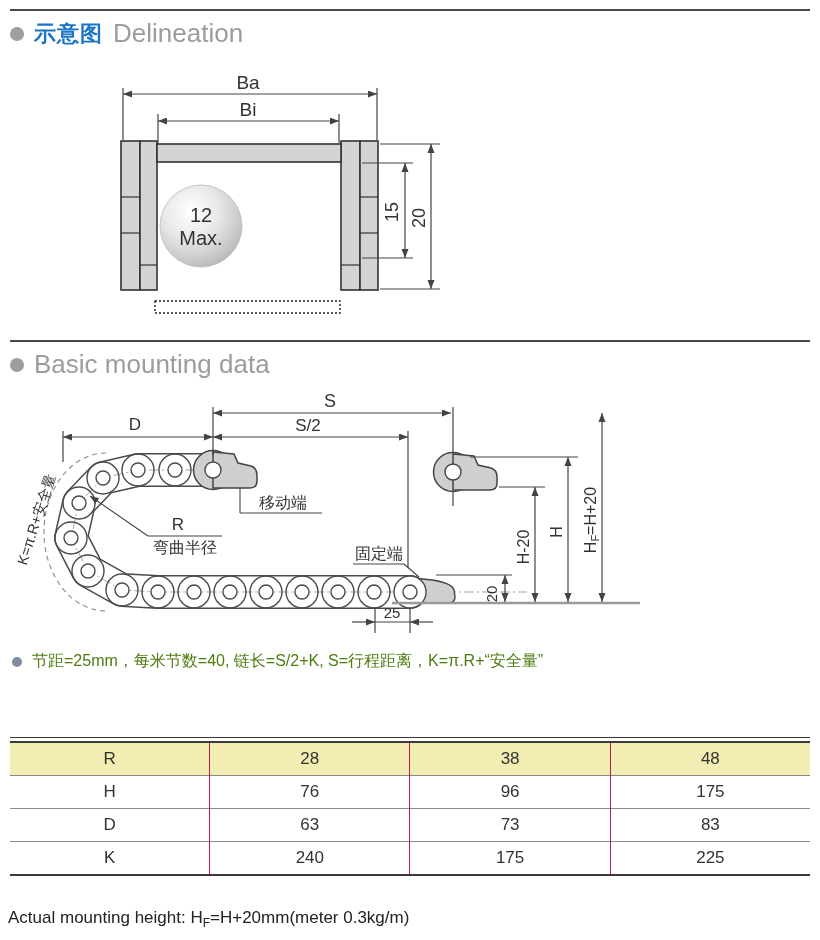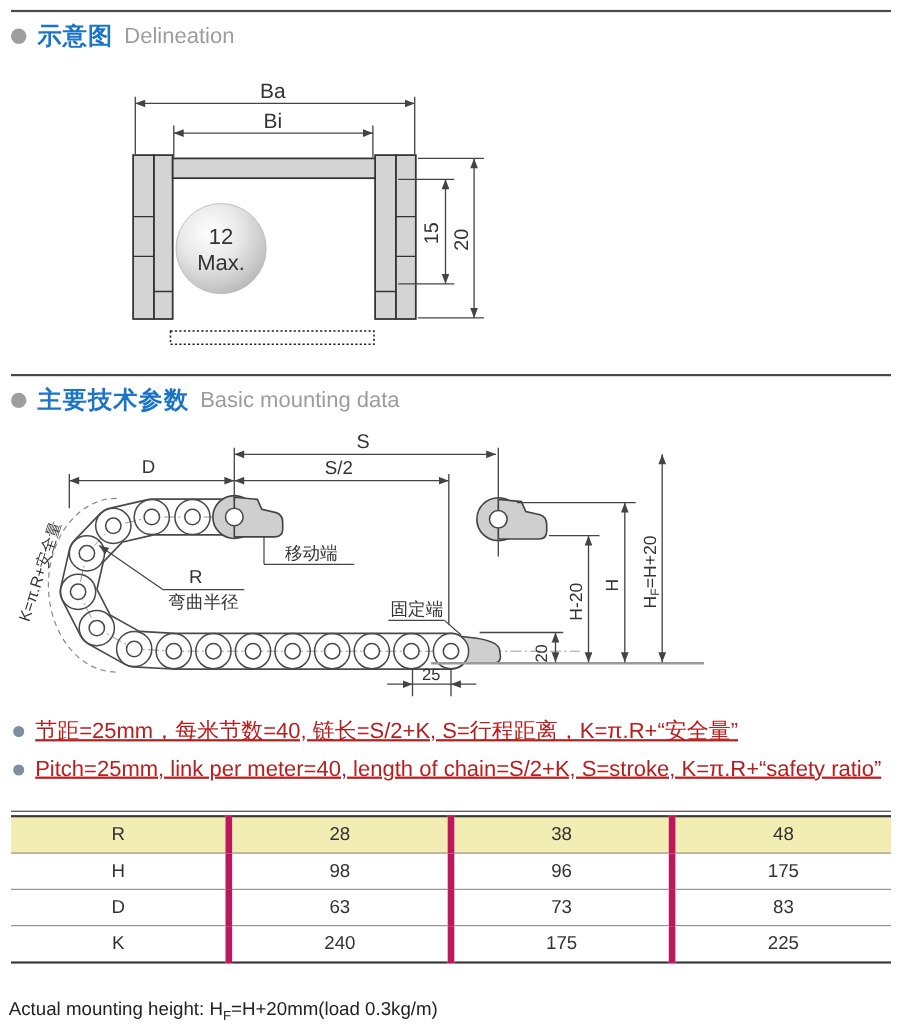--- a/index.html
+++ b/index.html
@@ -2,32 +2,32 @@
 <html><head>
 <meta charset="utf-8">
 <style>
   html,body{margin:0;padding:0;background:#fff;}
   #canvas{position:relative;width:820px;height:940px;background:#fff;overflow:hidden;
           font-family:"Liberation Sans","DejaVu Sans",sans-serif;color:#2a2a2a;}
   .rule{position:absolute;left:10px;width:800px;height:0;border-top:2px solid #4a4a4a;}
   .sec-head{position:absolute;left:10px;display:flex;align-items:center;gap:10px;}
   .sec-bullet{width:14px;height:14px;border-radius:50%;background:#9e9e9e;flex:0 0 auto;}
   .sec-zh{font-size:22px;font-weight:bold;color:#1b74c5;letter-spacing:1px;}
-  .sec-en{font-size:20px;color:#9c9c9c;}
+  .sec-en{font-size:26px;color:#9c9c9c;}
   svg{position:absolute;left:0;}
   svg text{font-family:"Liberation Sans","DejaVu Sans",sans-serif;fill:#333;}
   .note{position:absolute;left:12px;display:flex;align-items:center;gap:10px;}
   .note-bullet{width:10px;height:10px;border-radius:50%;background:#7d8ea1;flex:0 0 auto;}
-  .note-text{font-size:20px;color:#b91c1c;text-decoration:underline;}
+  .note-text{font-size:16px;color:#4d7c0f;}
   .tbl-wrap{position:absolute;left:10px;top:737px;width:800px;}
   .tbl-topline{border-top:1.5px solid #3a3a3a;height:3px;}
   table{width:800px;border-collapse:collapse;border-top:2px solid #3a3a3a;border-bottom:2.5px solid #3a3a3a;
         font-size:17px;color:#333;}
   td{width:200px;height:32px;text-align:center;border-top:1.2px solid #8a8a8a;
-     border-left:6px solid #be185d;padding:0;}
+     border-left:1px solid #be185d;padding:0;}
   td:first-child{border-left:none;}
   tr:first-child td{border-top:none;}
   tr.hl td{background:#f2edb2;}
   .footer-line{position:absolute;left:8px;font-size:17px;color:#222;}
   sub{font-size:12px;}
 </style>
 </head>
 <body>
 
 <div id="canvas">
@@ -93,21 +93,20 @@
     <text x="248" y="116" font-size="19" text-anchor="middle">Bi</text>
     <text x="398" y="212" font-size="18" text-anchor="middle" transform="rotate(-90 398 212)">15</text>
     <text x="425" y="218" font-size="18" text-anchor="middle" transform="rotate(-90 425 218)">20</text>
 
     <rect x="155" y="301" width="185" height="12" fill="#fff" stroke="#222" stroke-width="1.4" stroke-dasharray="2 2"></rect>
   </svg>
 
   <div class="rule" style="top:340px"></div>
   <div class="sec-head" style="top:349px">
     <div class="sec-bullet"></div>
-    <span class="sec-zh">主要技术参数</span>
     <span class="sec-en">Basic mounting data</span>
   </div>
 
   <svg style="top:390px" width="820" height="255" viewBox="0 390 820 255">
     <defs>
       <marker id="arE2" markerWidth="10" markerHeight="8" refX="9" refY="3.5" orient="auto" markerUnits="userSpaceOnUse">
         <path d="M0,0 L9,3.5 L0,7 Z" fill="#444"></path>
       </marker>
       <marker id="arS2" markerWidth="10" markerHeight="8" refX="0" refY="3.5" orient="auto" markerUnits="userSpaceOnUse">
         <path d="M9,0 L0,3.5 L9,7 Z" fill="#444"></path>
@@ -219,52 +218,48 @@
     <text x="562" y="532" font-size="16" text-anchor="middle" transform="rotate(-90 562 532)">H</text>
     <text x="596" y="520" font-size="16" text-anchor="middle" transform="rotate(-90 596 520)"><tspan>H</tspan><tspan font-size="11" dy="3">F</tspan><tspan dy="-3">=H+20</tspan></text>
     <text x="497" y="594" font-size="15" text-anchor="middle" transform="rotate(-90 497 594)">20</text>
     <text x="392" y="618" font-size="15" text-anchor="middle">25</text>
   </svg>
 
   <div class="note" style="top:651px">
     <div class="note-bullet"></div>
     <span class="note-text">节距=25mm，每米节数=40, 链长=S/2+K, S=行程距离，K=π.R+“安全量”</span>
   </div>
-  <div class="note" style="top:688px">
-    <div class="note-bullet"></div>
-    <span class="note-text">Pitch=25mm, link per meter=40, length of chain=S/2+K, S=stroke, K=π.R+“safety ratio”</span>
-  </div>
 
   <div class="tbl-wrap">
     <div class="tbl-topline"></div>
     <table>
       <tbody>
           <tr class="hl">
         <td>R</td>
         <td>28</td>
         <td>38</td>
         <td>48</td>
       </tr>
       <tr>
         <td>H</td>
-        <td>98</td>
+        <td>76</td>
         <td>96</td>
         <td>175</td>
       </tr>
       <tr>
         <td>D</td>
         <td>63</td>
         <td>73</td>
         <td>83</td>
       </tr>
       <tr>
         <td>K</td>
         <td>240</td>
         <td>175</td>
         <td>225</td>
       </tr>
     </tbody>
       </table>
   </div>
 
-  <div class="footer-line" style="top:908px"><span>Actual mounting height: H</span><sub>F</sub><span>=H+20mm(load 0.3kg/m)</span></div>
+  <div class="footer-line" style="top:908px"><span>Actual mounting height: H</span><sub>F</sub><span>=H+20mm(meter 0.3kg/m)</span></div>
 
 </div>
 
 </body></html>

